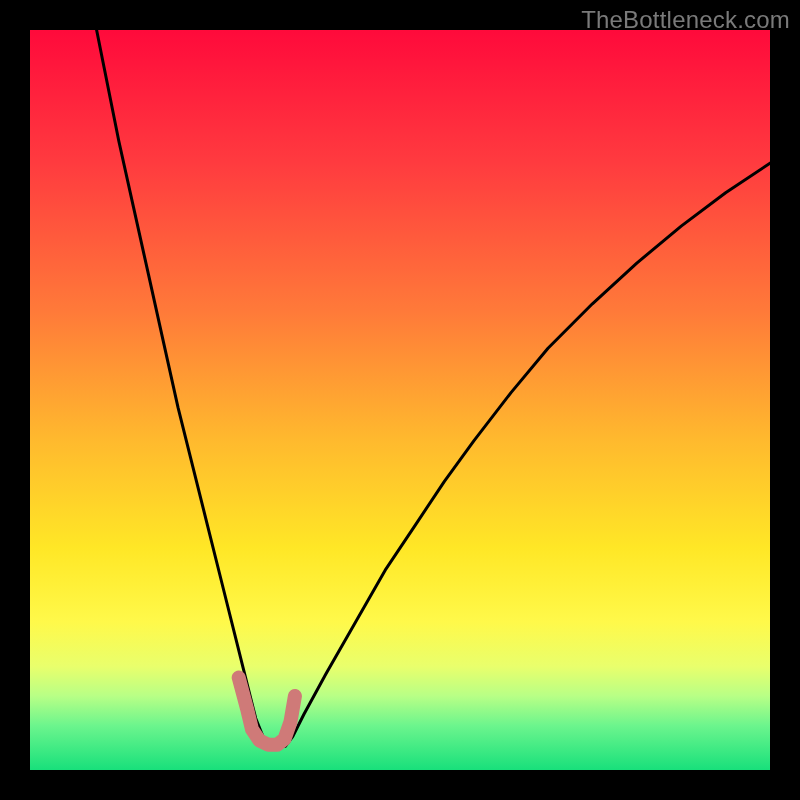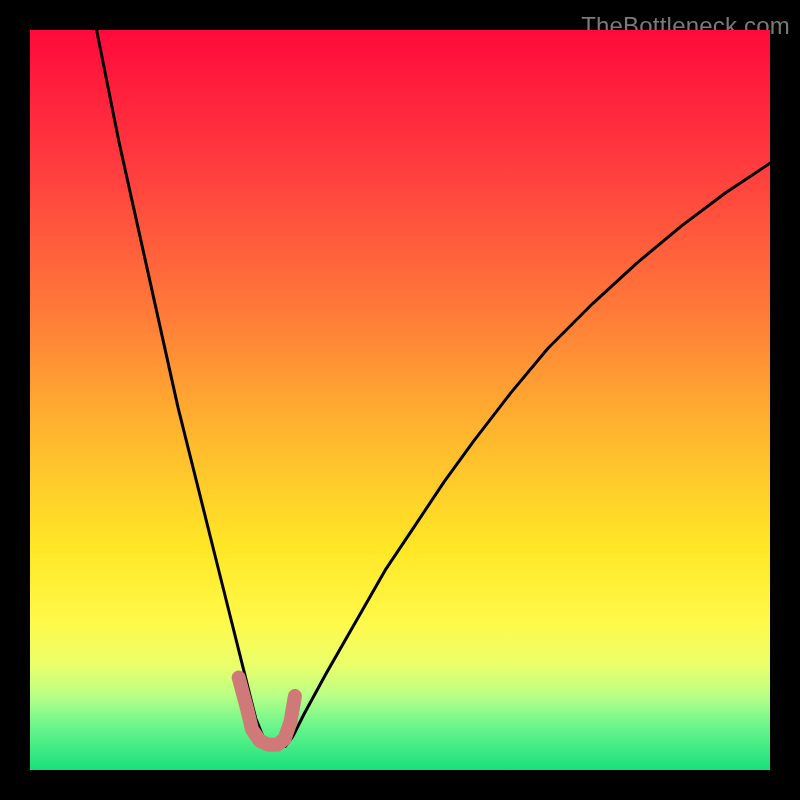--- a/index.html
+++ b/index.html
@@ -21,21 +21,20 @@
   }
   .watermark {
     position: absolute;
     top: 6px;
     right: 10px;
     color: #7a7a7a;
     font-size: 24px;
     font-weight: 400;
     letter-spacing: 0.2px;
     user-select: none;
-    margin-top: 6px;
   }
   .plot {
     position: absolute;
     left: 30px;
     top: 30px;
     width: 740px;
     height: 740px;
   }
   svg { display: block; }
 </style>

